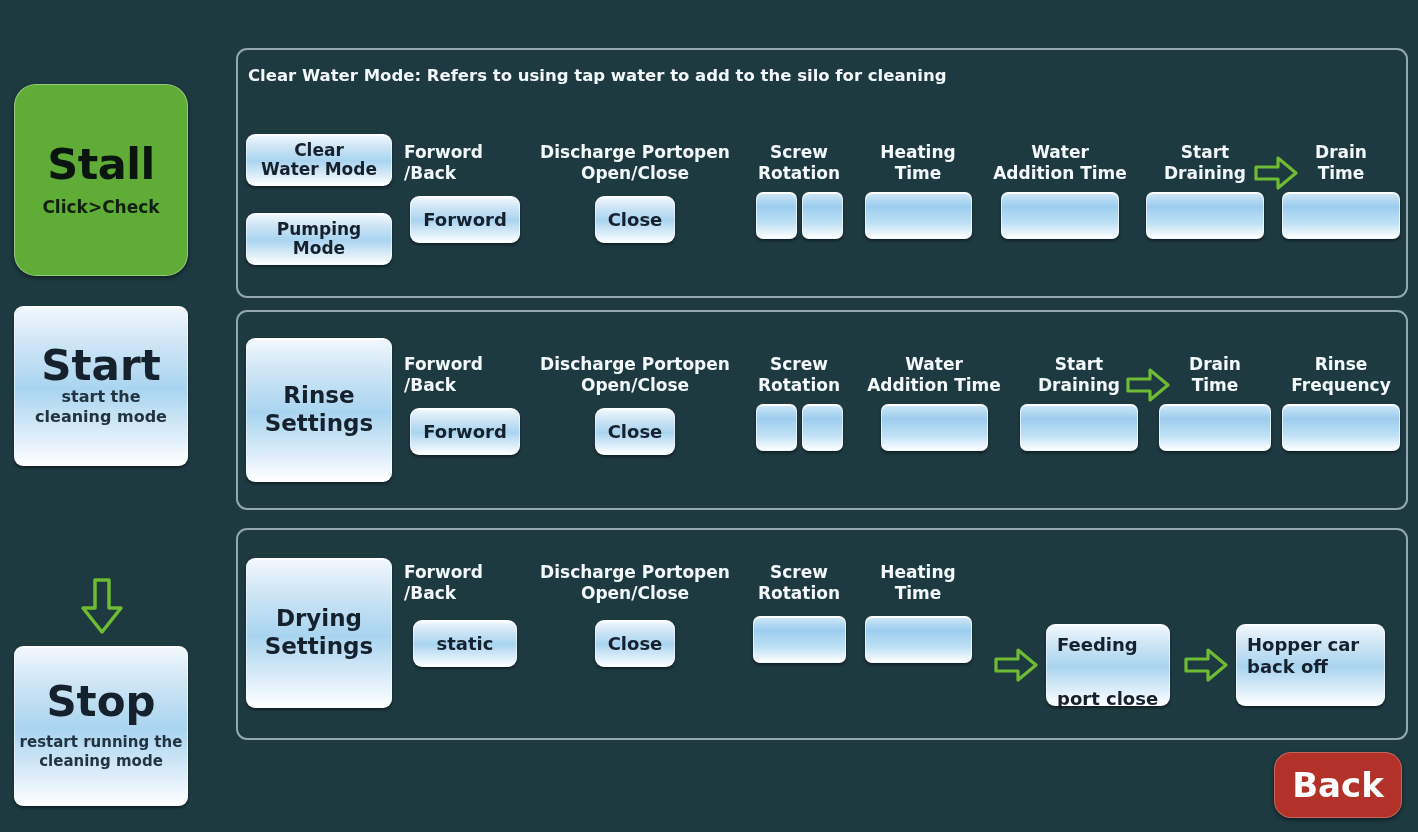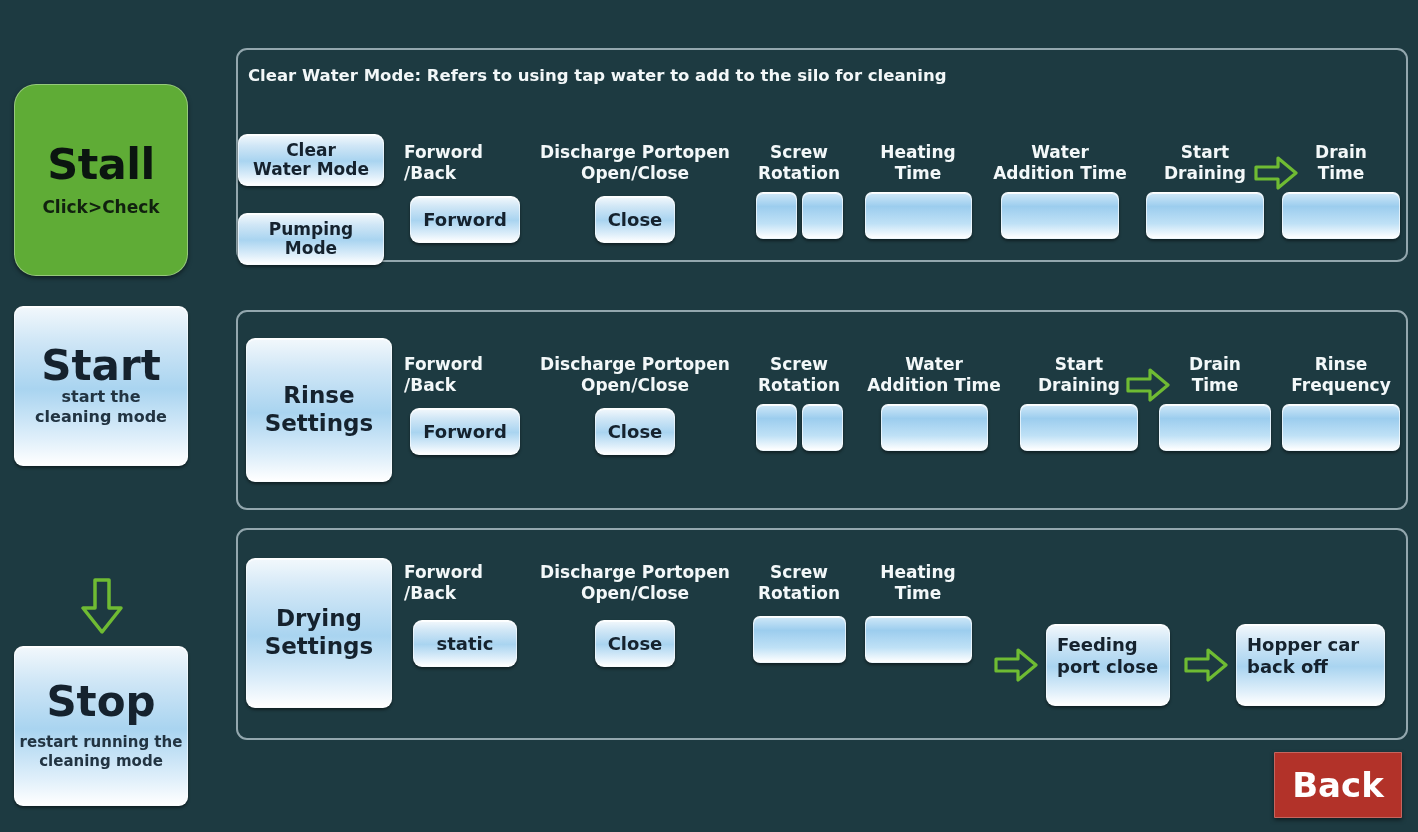--- a/index.html
+++ b/index.html
@@ -88,39 +88,39 @@
   .stop-btn .big { font-size: 42px; font-weight: bold; line-height: 1; }
   .stop-btn .sub { font-size: 15px; font-weight: bold; line-height: 1.25; margin-top: 10px; color:#223442;}
 
   
   .panel {
     position: absolute;
     border: 2px solid #93a7ae;
     border-radius: 11px;
     background: transparent;
   }
-  #panel-1 { left: 236px; top: 48px;  width: 1172px; height: 214px; }
+  #panel-1 { left: 236px; top: 48px;  width: 1172px; height: 250px; }
   #panel-2 { left: 236px; top: 310px; width: 1172px; height: 200px; }
   #panel-3 { left: 236px; top: 528px; width: 1172px; height: 212px; }
 
   .note-line {
     position: absolute;
     left: 10px;
     color: #f2f7f8;
     font-size: 16.5px;
     font-weight: bold;
     white-space: nowrap;
   }
   .note-1 { top: 16px; }
   .note-2 { top: 45px; }
 
   
   .mode-stack {
     position: absolute;
-    left: 0;
+    left: 8px;
     top: 84px;
     width: 146px;
   }
   .mode-btn {
     width: 146px;
     height: 52px;
     font-size: 17px;
     font-weight: bold;
     line-height: 1.12;
   }
@@ -193,21 +193,21 @@
     height: 34px;
   }
 
   
   .back-btn {
     position: absolute;
     left: 1274px;
     top: 752px;
     width: 128px;
     height: 66px;
-    border-radius: 1px;
+    border-radius: 17px;
     background: #b23229;
     border: 1px solid rgba(255,255,255,0.25);
     box-shadow: 0 2px 4px rgba(0,0,0,0.5);
     color: #ffffff;
     font-size: 34px;
     font-weight: bold;
     display: flex;
     align-items: center;
     justify-content: center;
     cursor: pointer;
@@ -471,21 +471,21 @@
       <div class="inputbox ib-lg"></div>
     </div>
   </div>
 
   <div class="arrow-right" style="left:756px; top:118px;">
     <svg viewBox="0 0 44 34" width="44" height="34">
       <polygon points="2,11 24,11 24,2 42,17 24,32 24,23 2,23" fill="none" stroke="#6fbb33" stroke-width="3.2" stroke-linejoin="round"></polygon>
     </svg>
   </div>
 
-  <div class="btn3d tilebtn" style="position:absolute; left:808px; top:94px; width:124px; height:82px;">
+  <div class="btn3d tilebtn" style="position:absolute; left:808px; top:94px; width:124px; height:82px;gap:32px;">
     <div>Feeding</div>
     <div>port close</div>
   </div>
 
   <div class="arrow-right" style="left:946px; top:118px;">
     <svg viewBox="0 0 44 34" width="44" height="34">
       <polygon points="2,11 24,11 24,2 42,17 24,32 24,23 2,23" fill="none" stroke="#6fbb33" stroke-width="3.2" stroke-linejoin="round"></polygon>
     </svg>
   </div>
 

